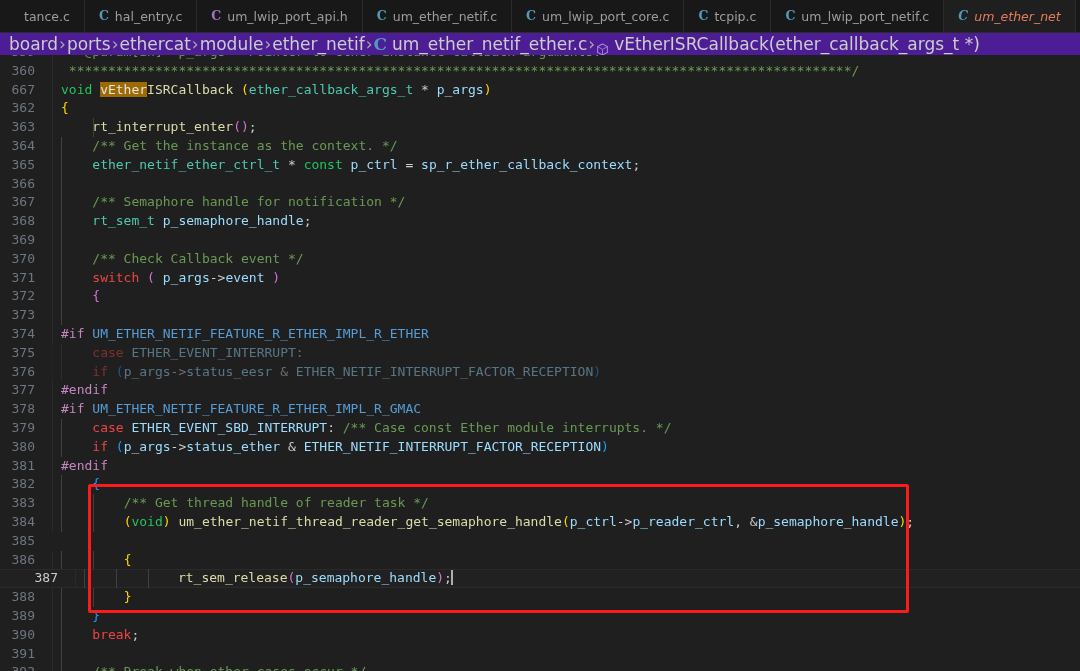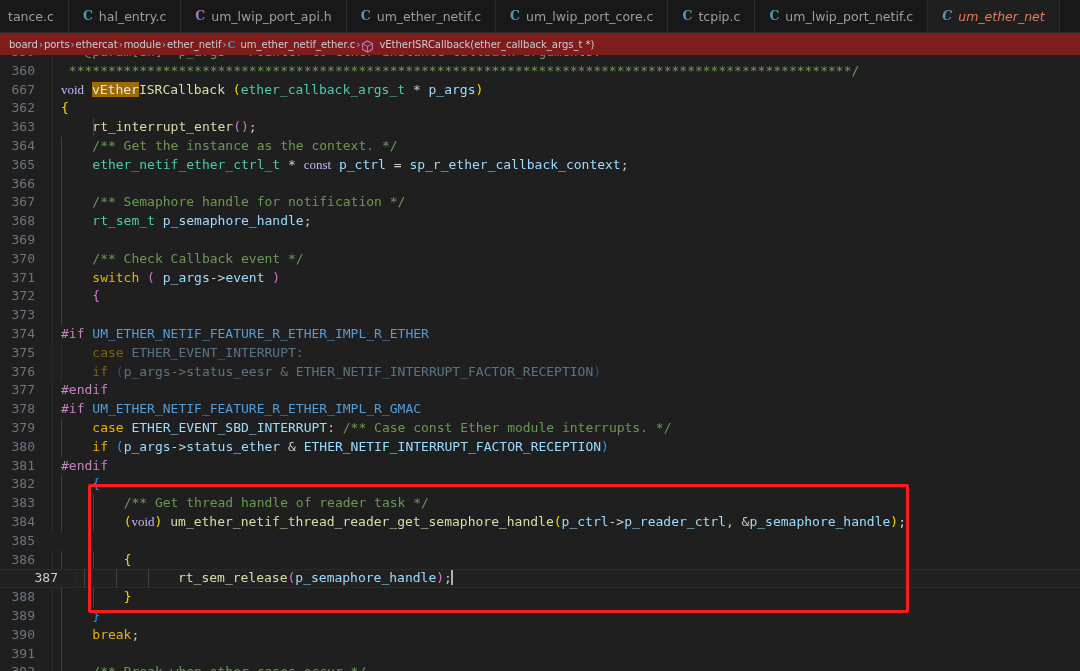--- a/index.html
+++ b/index.html
@@ -17,35 +17,35 @@
     border-bottom:1px solid #2b2b2b;overflow:hidden;
   }
   .tab{
     display:flex;align-items:center;gap:6px;
     padding:0 14px;height:32px;box-sizing:border-box;
     background:#181818;color:#9d9d9d;
     font-size:12.5px;white-space:nowrap;
     border-right:1px solid #2b2b2b;
     flex:0 0 auto;
   }
-  .tab.first{padding-left:8px;}
+  .tab.first{padding-left:24px;}
   .tab .ticon{
     font-weight:bold;font-size:12.5px;line-height:1;
     font-family:"DejaVu Serif","Liberation Serif",serif;
   }
   .ticon.c{color:#519aba;}
   .ticon.h{color:#a074c4;}
   .tab.active{background:#1f1f1f;color:#e08a5b;font-style:italic;}
   .tab.active .tlabel{color:#e27c5c;font-style:italic;}
 
   
   .breadcrumb{
     display:flex;align-items:center;height:22px;
-    background:#7f1d1d;padding:0 0 0 8px;
-    font-size:10px;color:#a9a9a9;white-space:nowrap;overflow:hidden;
+    background:#4c1d95;padding:0 0 0 8px;
+    font-size:17px;color:#a9a9a9;white-space:nowrap;overflow:hidden;
   }
   .crumb{display:flex;align-items:center;gap:5px;padding:0 1px;color:#cccccc;}
   .crumb-icon{font-weight:bold;font-family:"DejaVu Serif","Liberation Serif",serif;}
   .crumb-icon.c{color:#519aba;}
   .sym-cube{
     display:inline-block;width:13px;height:13px;position:relative;top:2px;
   }
 
   
   .editor{
@@ -67,22 +67,22 @@
   .row.cur .ln{color:#cccccc;margin-left:23px;}
   .src{position:relative;padding-left:9px;color:#cccccc;}
   .src::before{
     content:"";position:absolute;left:0;top:0;bottom:0;width:1px;background:#2a2a2a;
   }
 
   
   .ig{position:absolute;top:0;bottom:0;width:1px;background:#404040;}
 
   
-  .kw{color:#eab308;margin-top:12px;}     
-  .kw2{color:#c4b5fd;font-family:Liberation Serif, serif;}    
+  .kw{color:#ef4444;margin-top:12px;}     
+  .kw2{color:#22c55e;}    
   .type{color:#4ec9b0;}   
   .fn{color:#dcdcaa;}     
   .var{color:#9cdcfe;}    
   .cmt{color:#6a9955;}    
   .pp{color:#c586c0;}     
   .ppid{color:#569cd6;}
   .p1{color:#ffd700;}     
   .p2{color:#da70d6;}     
   .p3{color:#179fff;}     
   .op{color:#cccccc;}

